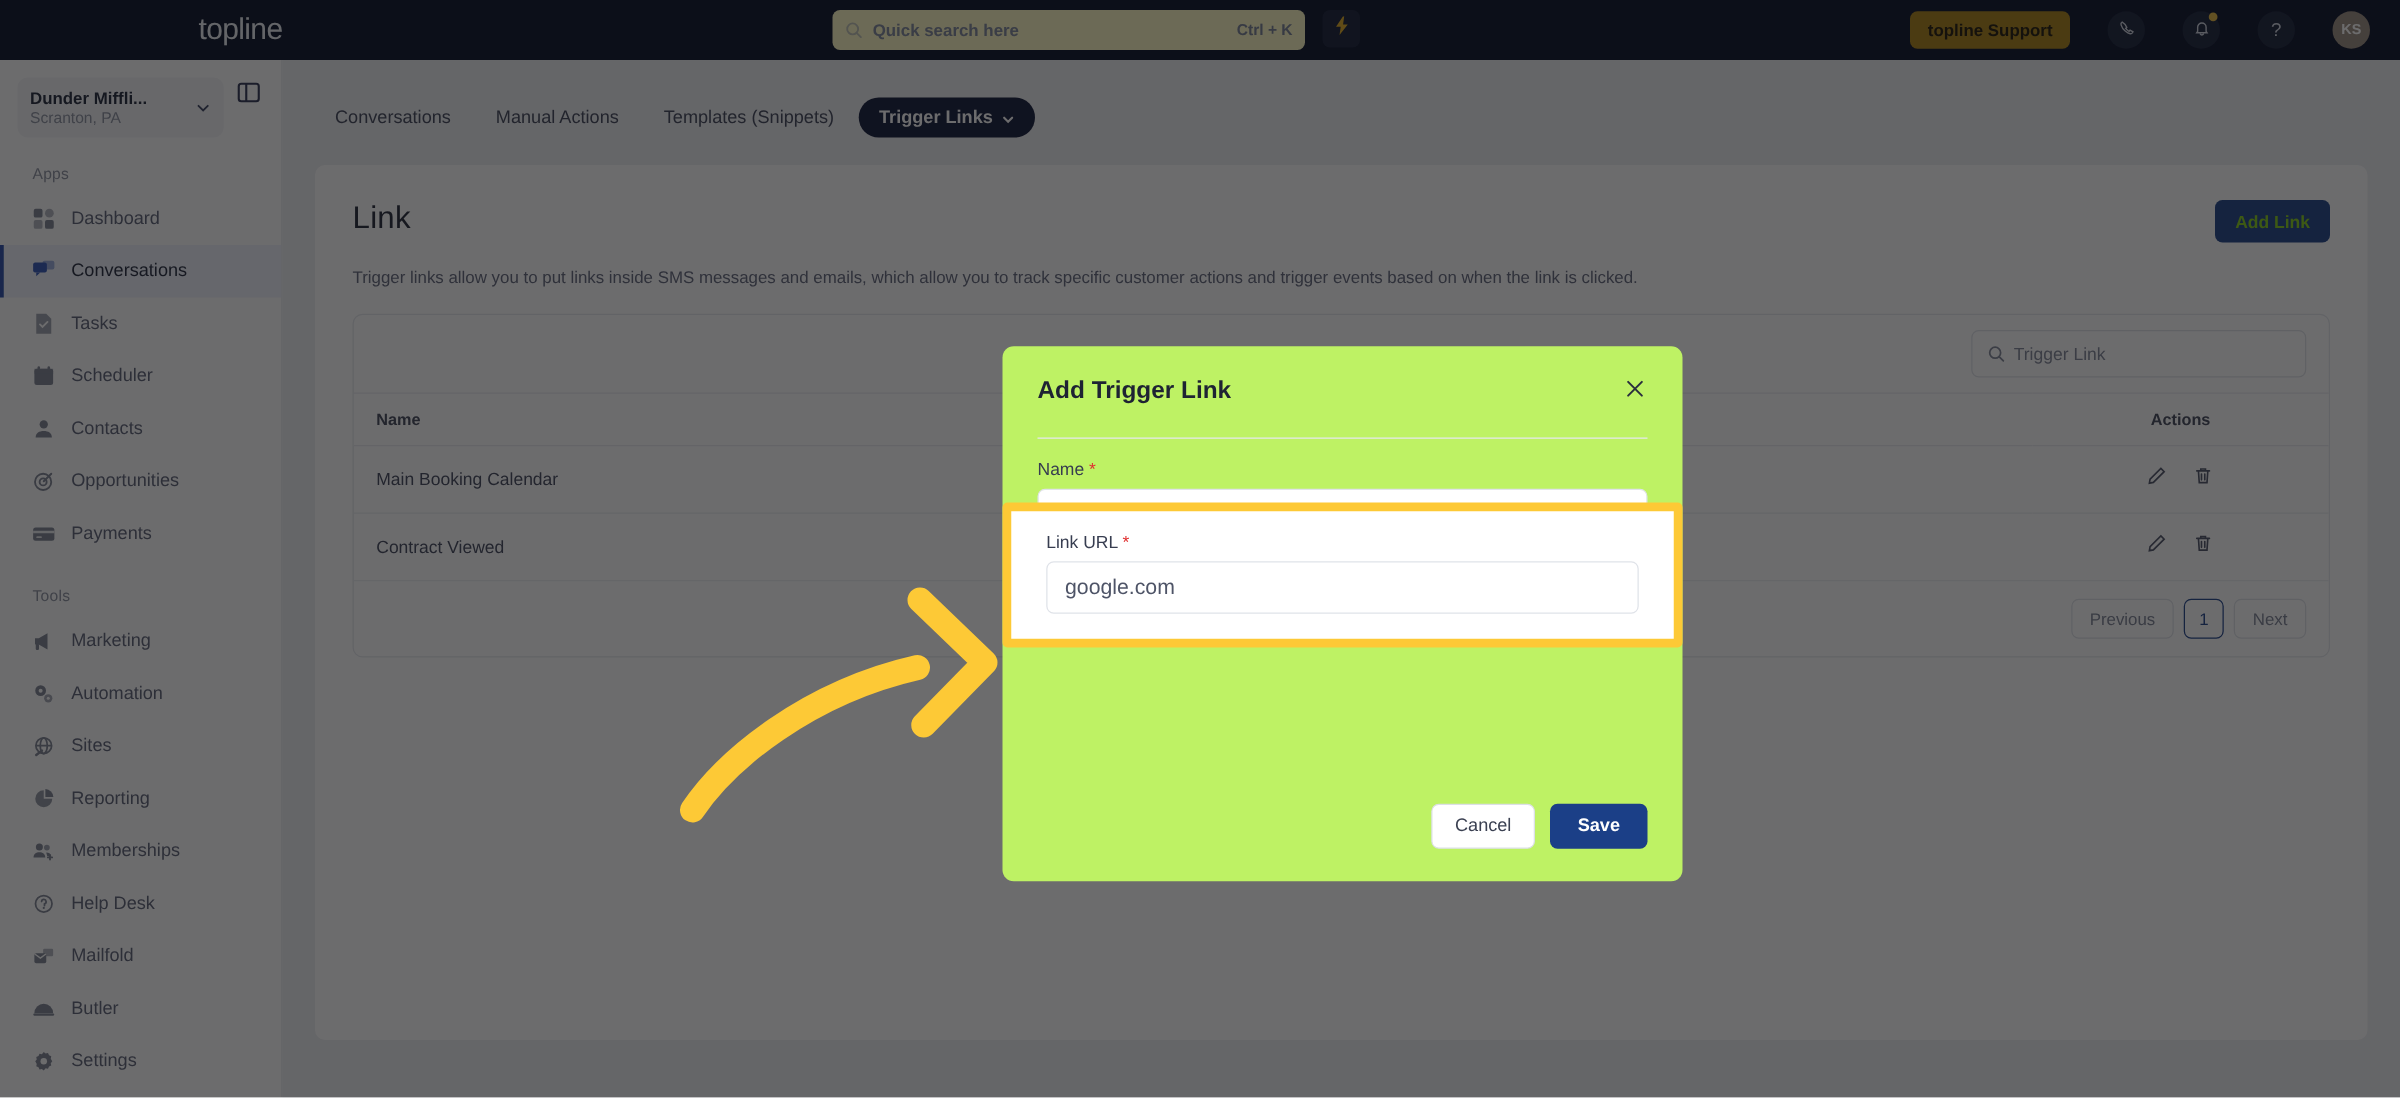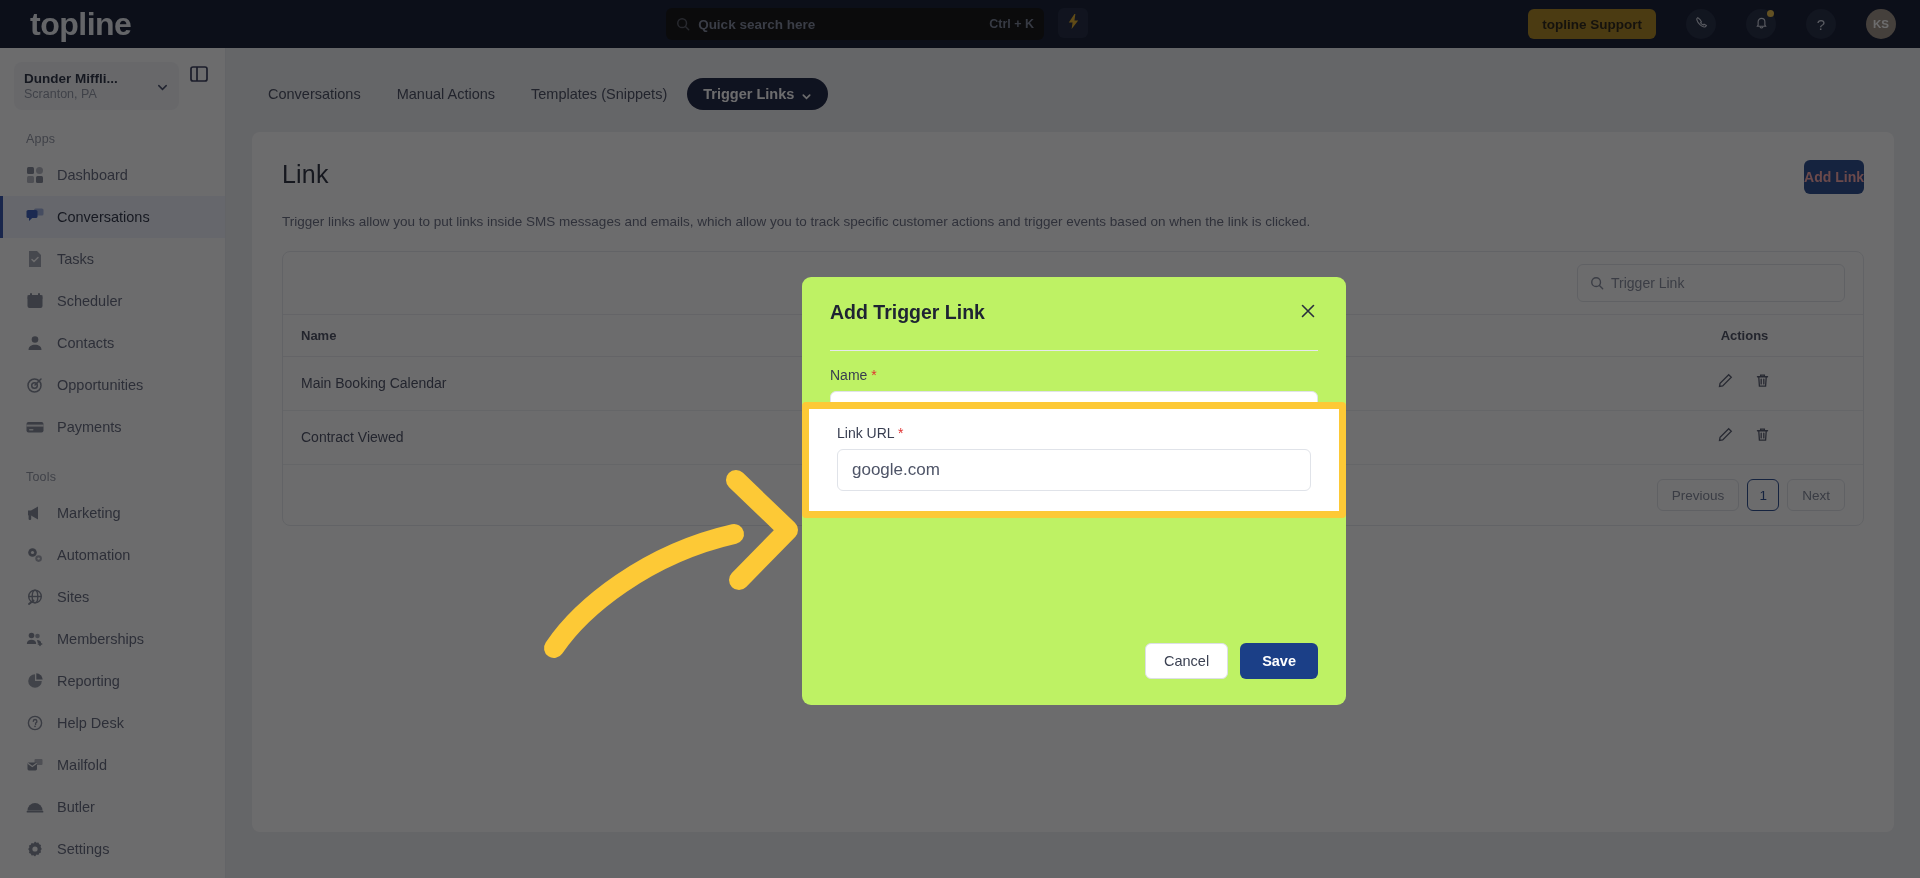--- a/index.html
+++ b/index.html
@@ -14,25 +14,25 @@
 
   
   .topbar {
     position: absolute; top: 0; left: 0; width: 1920px; height: 48px;
     background: #030b23;
     display: flex; align-items: center;
     z-index: 30;
   }
   .brand {
     width: 226px; padding-left: 30px;
-    color: #e9ecf2; font-size: 32px; font-weight: 700; letter-spacing: -0.5px;
+    color: #e9ecf2; font-size: 24px; font-weight: 400; letter-spacing: -0.5px; text-align: right;
   }
   .search-wrap { flex: 1; display: flex; justify-content: center; }
   .search-box {
-    width: 378px; height: 32px; background: #000000; border-radius: 6px;
+    width: 378px; height: 32px; background: #fef9c3; border-radius: 6px;
     display: flex; align-items: center; padding: 0 10px; gap: 8px;
   }
   .search-box .mag { width: 14px; height: 14px; flex: none; opacity: .55; }
   .search-ph { color: #7b8398; font-size: 13.5px; font-weight: 600; flex: 1; }
   .kbd { color: #737c92; font-size: 12.5px; font-weight: 600; }
   .bolt-btn {
     width: 30px; height: 30px; border-radius: 6px; background: #111a33;
     display: flex; align-items: center; justify-content: center;
     margin-left: 14px;
   }
@@ -105,22 +105,22 @@
   .tab.active { background: #0d1535; color: #ffffff; font-weight: 600; }
   .tab .caret { width: 11px; height: 11px; }
 
   .card {
     margin-top: 16px; background: #fff; border-radius: 8px;
     height: 700px; padding: 28px 30px 0 30px; position: relative;
   }
   .card-head { display: flex; align-items: flex-start; }
   .page-title { font-size: 25px; color: #1d2232; font-weight: 400; letter-spacing: .2px; }
   .add-link-btn {
-    margin-left: auto; background: #1b3f87; color: #fca5a5; font-weight: 600;
-    font-size: 14px; height: 34px; padding: 0 0; border-radius: 6px; border: none;
+    margin-left: auto; background: #1b3f87; color: #84cc16; font-weight: 600;
+    font-size: 14px; height: 34px; padding: 0 16px; border-radius: 6px; border: none;
     display: flex; align-items: center;
   }
   .page-desc { margin-top: 20px; font-size: 13.5px; color: #60657a; }
 
   .table-wrap {
     margin-top: 22px; border: 1px solid #e5e7ec; border-radius: 8px; overflow: hidden;
   }
   .table-toolbar {
     height: 62px; display: flex; align-items: center; justify-content: flex-end;
     padding: 0 18px;
@@ -397,38 +397,38 @@
             <line x1="2.8" y1="8.5" x2="15.2" y2="8.5"></line>
             <path d="M7.5 12.5L3 16" stroke-width="2" stroke-linecap="round"></path>
           </svg>
       </span>
       <span>Sites</span>
     </div>
 
     <div class="nav-item">
       <span class="ic">
         <svg viewBox="0 0 18 18" fill="#7b8191">
+            <path d="M9 2.2A6.8 6.8 0 1 0 15.8 9H9z" opacity=".85"></path>
+            <path d="M10.3 1.2v6.4h6.4A6.6 6.6 0 0 0 10.3 1.2z"></path>
+          </svg>
+      </span>
+      <span>Reporting</span>
+    </div>
+
+    <div class="nav-item">
+      <span class="ic">
+        <svg viewBox="0 0 18 18" fill="#7b8191">
             <circle cx="5.5" cy="5.5" r="2.8"></circle>
             <circle cx="11.5" cy="6" r="2.3" opacity=".75"></circle>
             <path d="M0.8 14c0-2.8 2.1-4.2 4.7-4.2S10.2 11.2 10.2 14z"></path>
             <path d="M11 10c2.2 0 4 1.1 4 3h-3.2"></path>
             <path d="M14 12.2v3.4M12.3 13.9h3.4" stroke="#7b8191" stroke-width="1.5" stroke-linecap="round"></path>
           </svg>
       </span>
       <span>Memberships</span>
-    </div>
-
-    <div class="nav-item">
-      <span class="ic">
-        <svg viewBox="0 0 18 18" fill="#7b8191">
-            <path d="M9 2.2A6.8 6.8 0 1 0 15.8 9H9z" opacity=".85"></path>
-            <path d="M10.3 1.2v6.4h6.4A6.6 6.6 0 0 0 10.3 1.2z"></path>
-          </svg>
-      </span>
-      <span>Reporting</span>
     </div>
 
     <div class="nav-item">
       <span class="ic">
         <svg viewBox="0 0 18 18" fill="none" stroke="#7b8191" stroke-width="1.4">
             <circle cx="9" cy="9" r="6.6"></circle>
             <path d="M7.3 7.2a1.8 1.8 0 1 1 2.3 1.9v1.3" stroke-linecap="round"></path>
             <circle cx="9" cy="12.3" r=".85" fill="#7b8191" stroke="none"></circle>
           </svg>
       </span>

